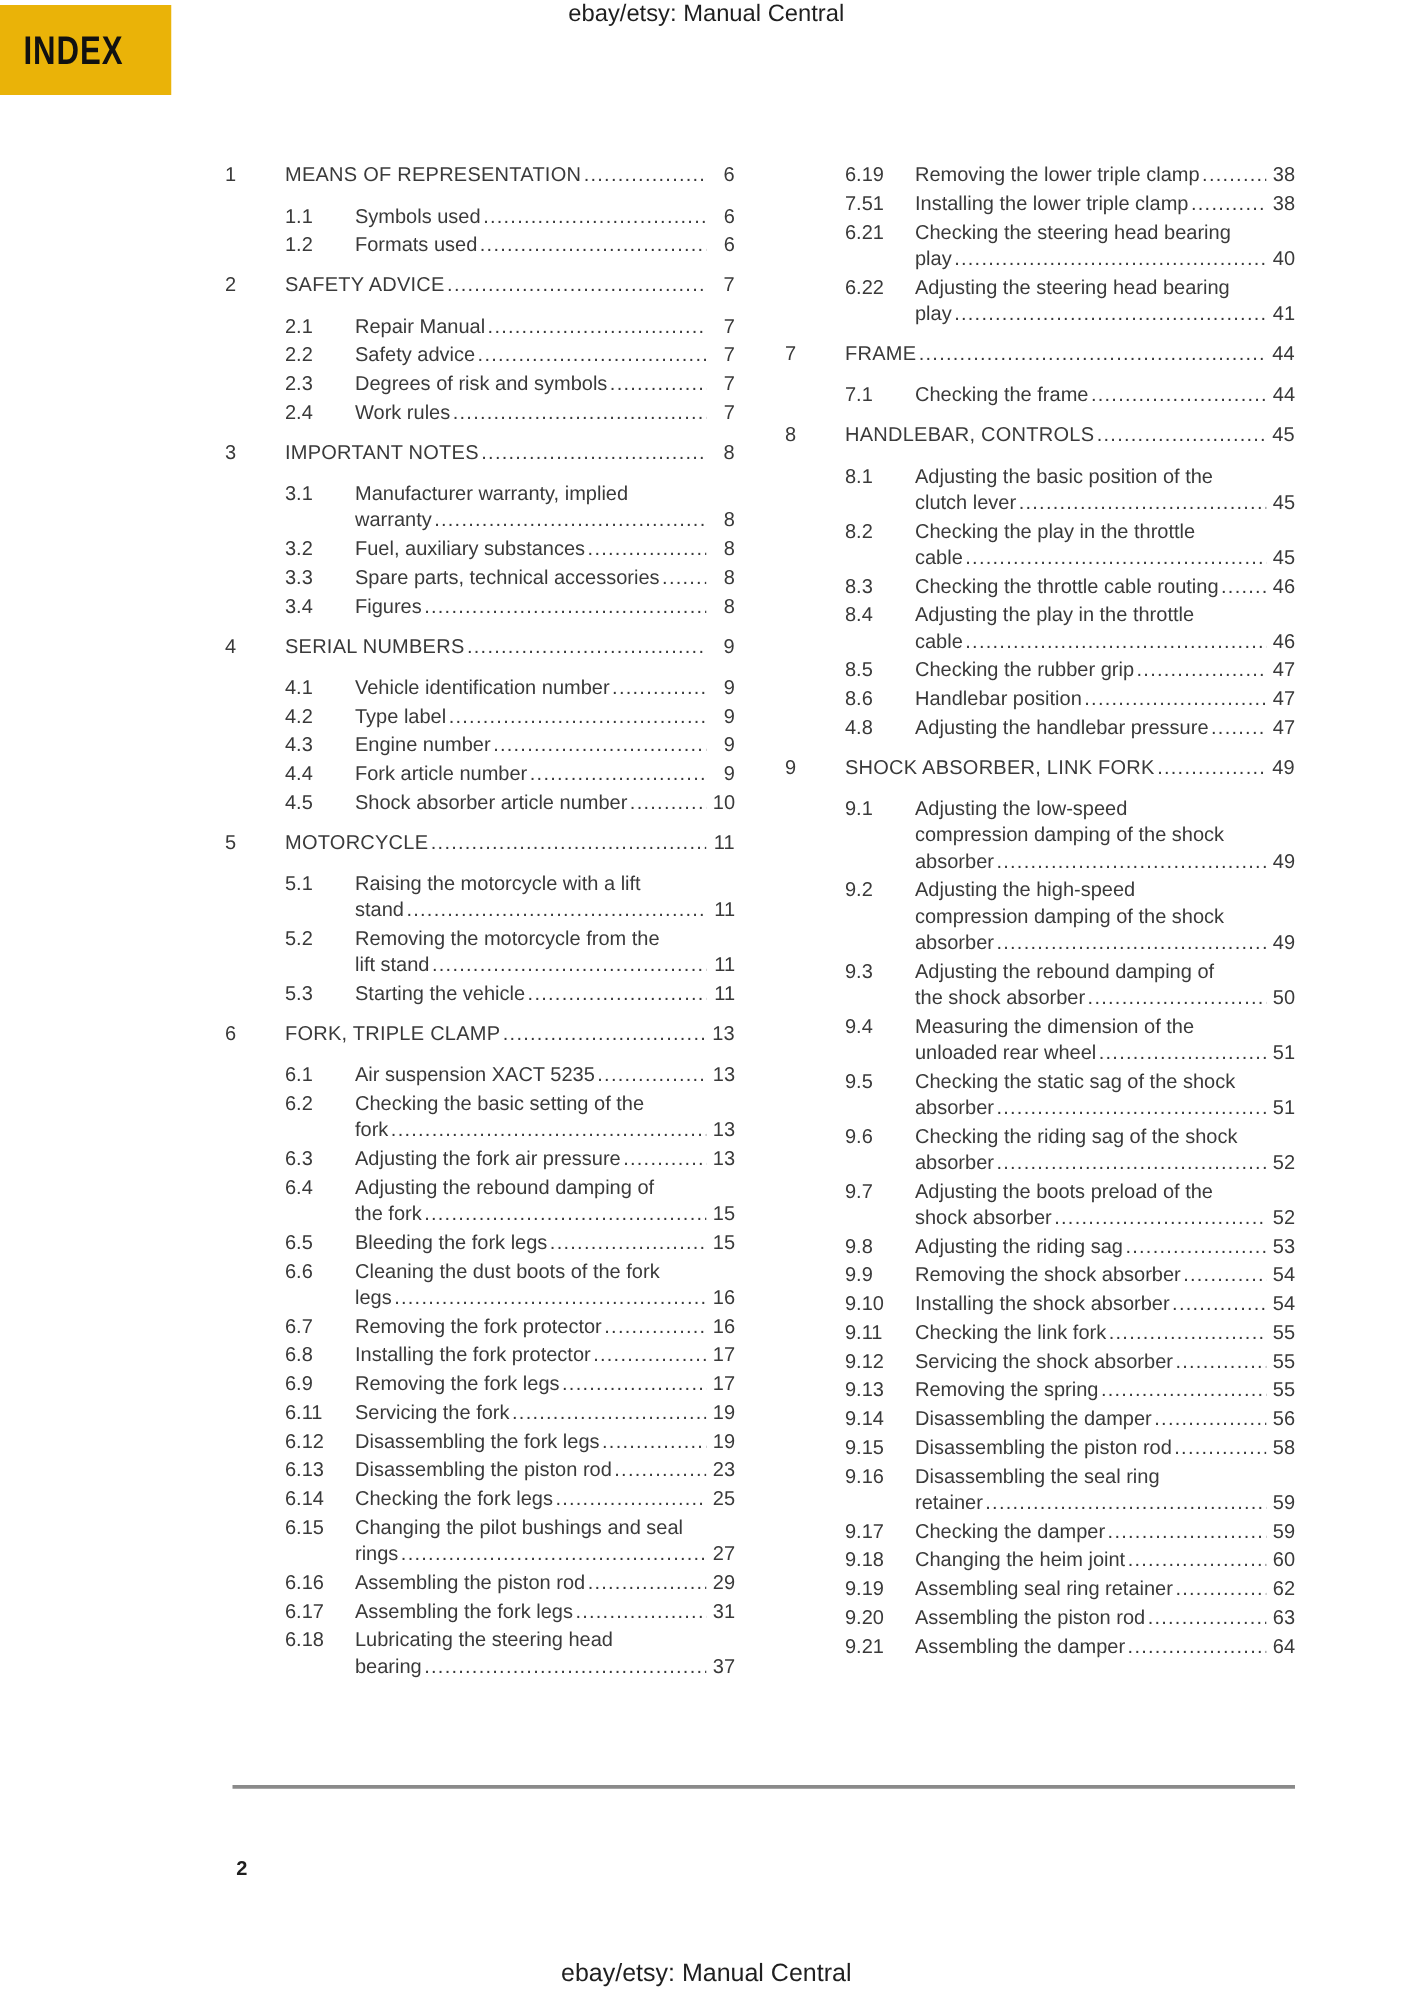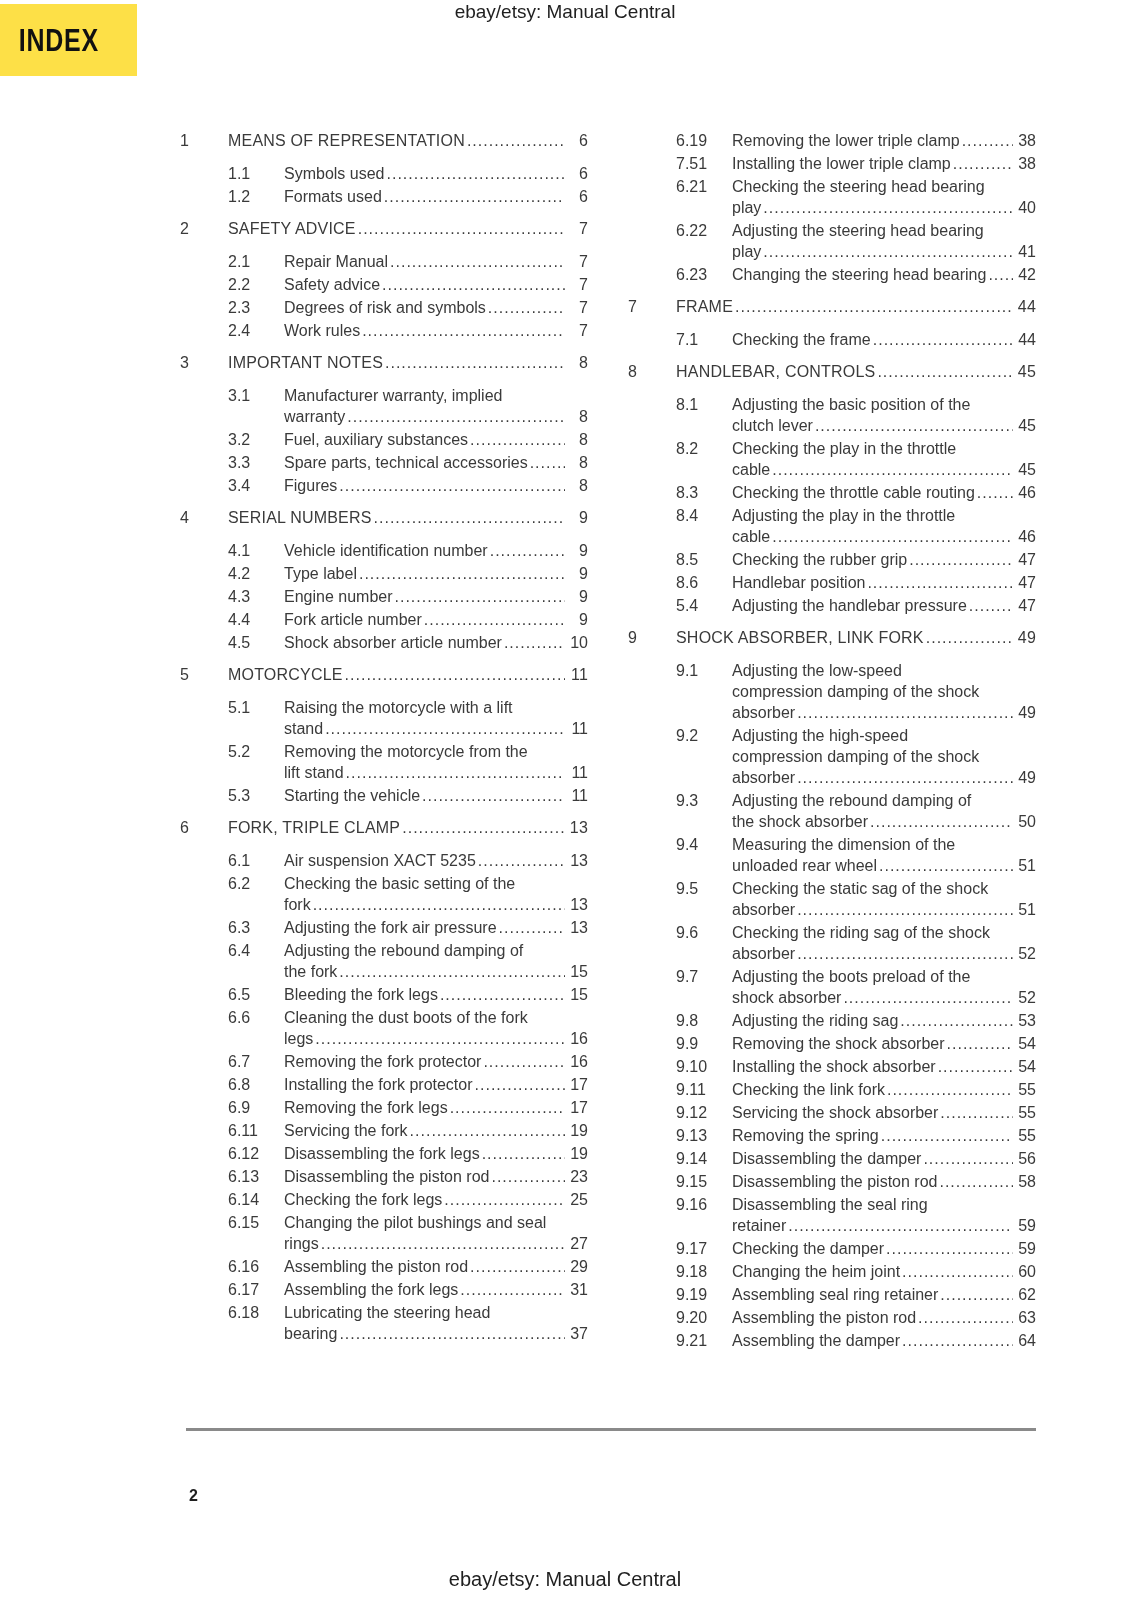--- a/index.html
+++ b/index.html
@@ -25,21 +25,21 @@
     text-align: center;
     font-size: 19px;
     color: #1f1f1f;
   }
   .index-box {
     position: absolute;
     top: 4px;
     left: 0;
     width: 137px;
     height: 72px;
-    background: #fde047;
+    background: #eab308;
   }
   .index-box .index-label {
     display: inline-block;
     font-weight: bold;
     font-size: 32px;
     color: #111;
     line-height: 72px;
     padding-left: 24px;
     transform: scaleX(0.78);
     transform-origin: left center;
@@ -624,30 +624,20 @@
           <span class="line">
             <span class="txt">Adjusting the steering head bearing</span>
           </span>
           <span class="line">
             <span class="txt">play</span>
             <span class="leader"></span>
             <span class="page">41</span>
           </span>
         </span>
       </div>
-      <div class="toc-row sub">
-        <span class="num">6.23</span>
-        <span class="body">
-          <span class="line">
-            <span class="txt">Changing the steering head bearing</span>
-            <span class="leader"></span>
-            <span class="page">42</span>
-          </span>
-        </span>
-      </div>
       <div class="toc-row section">
         <span class="num">7</span>
         <span class="body">
           <span class="line">
             <span class="txt">FRAME</span>
             <span class="leader"></span>
             <span class="page">44</span>
           </span>
         </span>
       </div>
@@ -734,21 +724,21 @@
         <span class="num">8.6</span>
         <span class="body">
           <span class="line">
             <span class="txt">Handlebar position</span>
             <span class="leader"></span>
             <span class="page">47</span>
           </span>
         </span>
       </div>
       <div class="toc-row sub">
-        <span class="num">5.4</span>
+        <span class="num">4.8</span>
         <span class="body">
           <span class="line">
             <span class="txt">Adjusting the handlebar pressure</span>
             <span class="leader"></span>
             <span class="page">47</span>
           </span>
         </span>
       </div>
       <div class="toc-row section">
         <span class="num">9</span>

